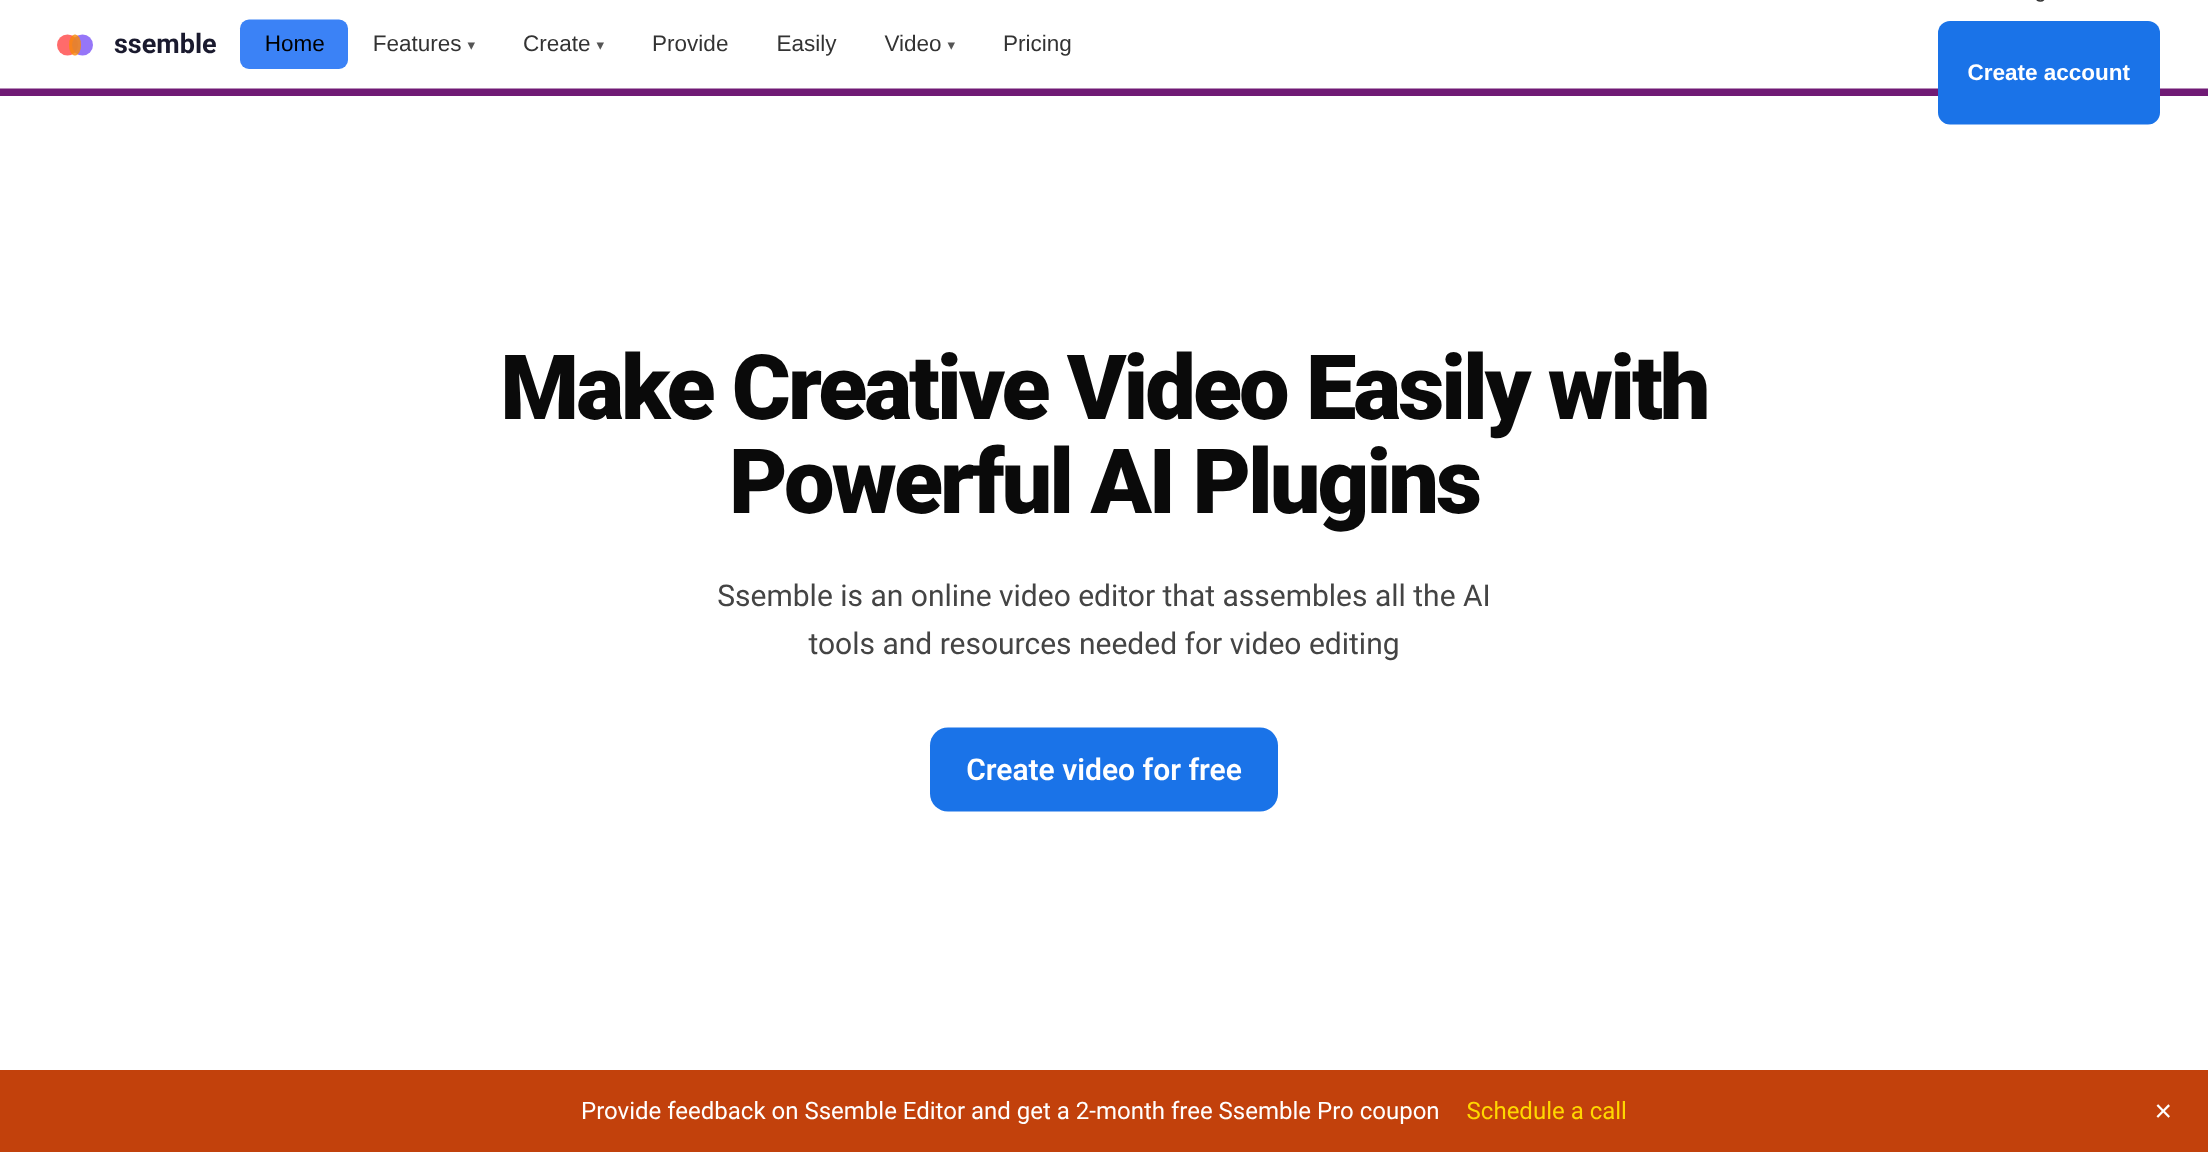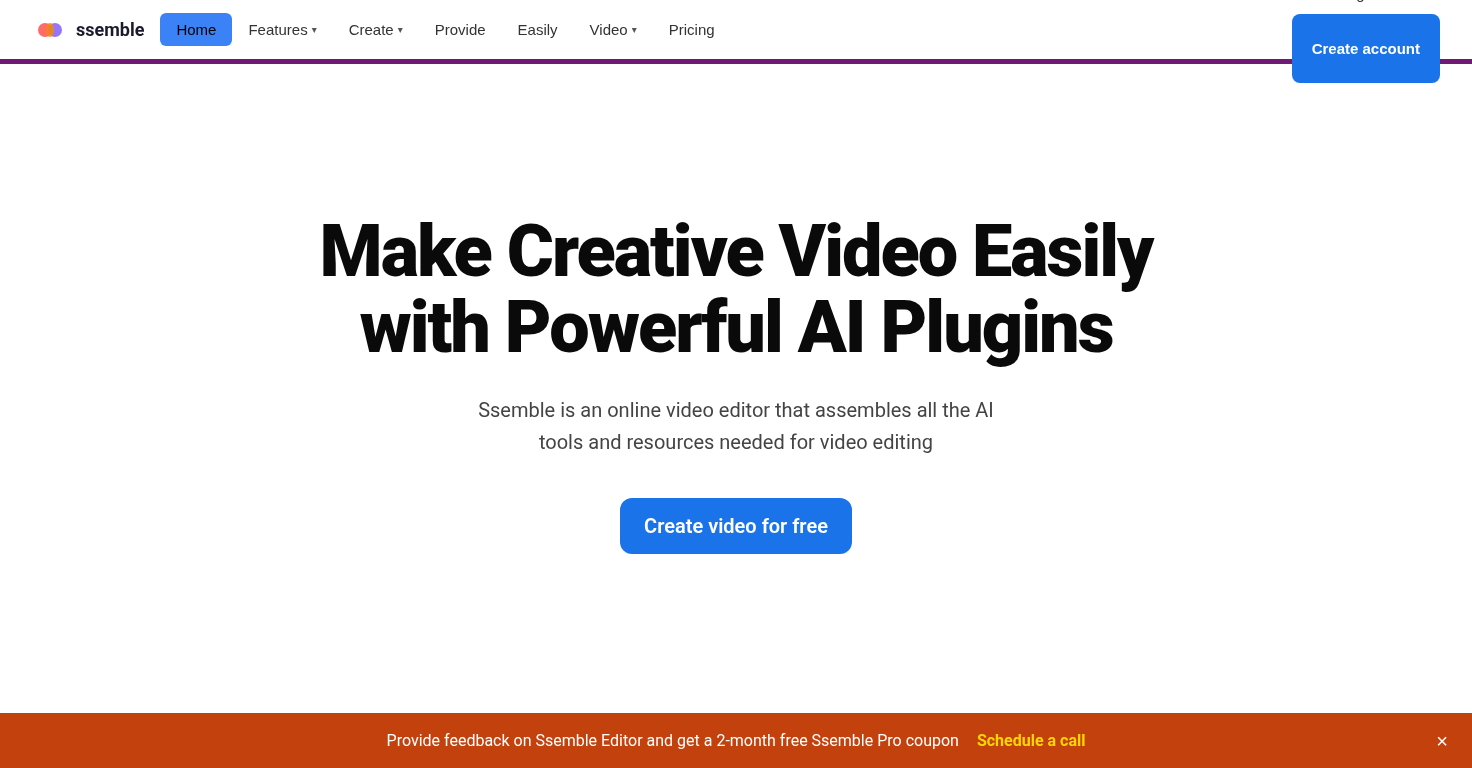--- a/index.html
+++ b/index.html
@@ -121,21 +121,21 @@
       display: flex;
       flex-direction: column;
       align-items: center;
       justify-content: center;
       text-align: center;
       padding: 80px 32px 60px;
       min-height: 620px;
     }
 
     .hero-title {
-      font-size: 72px;
+      font-size: 60px;
       font-weight: 900;
       color: #0a0a0a;
       line-height: 1.05;
       letter-spacing: -2px;
       max-width: 900px;
       margin-bottom: 28px;
     }
 
     .hero-subtitle {
       font-size: 20px;
@@ -175,21 +175,21 @@
 
     .banner-text {
       font-size: 16px;
       color: #fff;
       font-weight: 400;
     }
 
     .banner-link {
       font-size: 16px;
       color: #ffd700;
-      font-weight: 700;
+      font-weight: 400;
       text-decoration: none;
       margin-left: 6px;
     }
 
     .banner-close {
       position: absolute;
       right: 24px;
       top: 50%;
       transform: translateY(-50%);
       background: none;

